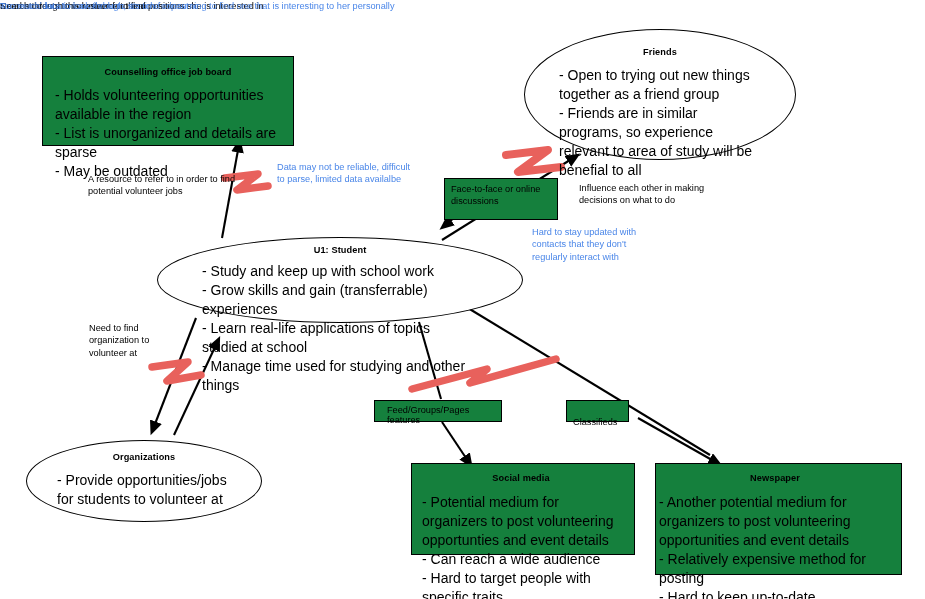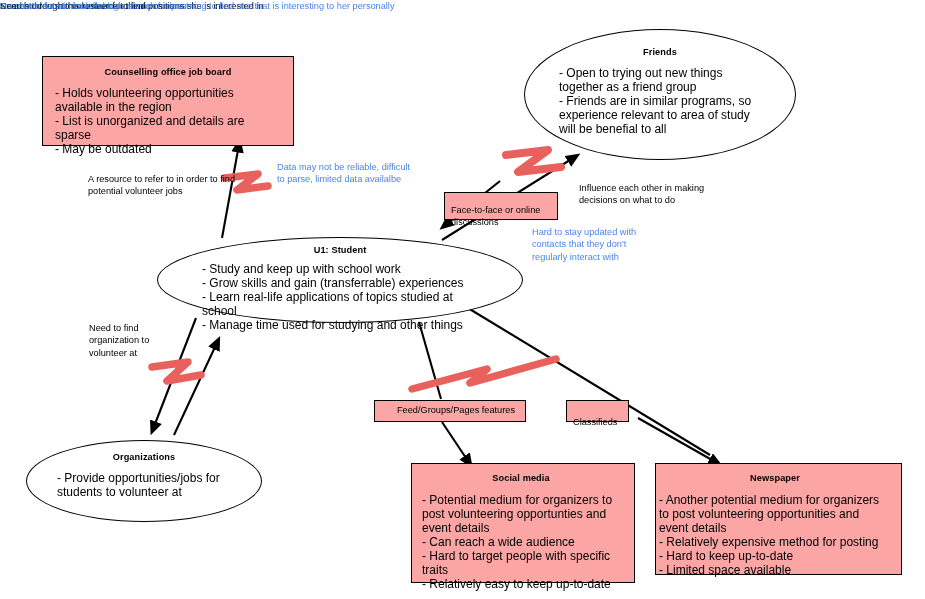--- a/index.html
+++ b/index.html
@@ -28,39 +28,39 @@
     height: 599px;
   }
   .node {
     position: absolute;
     box-sizing: border-box;
     color: #000000;
     z-index: 3;
   }
   .box {
     border: 1.3px solid #000000;
-    background: #fca5a5;
+    background: #15803d;
   }
   .ellipse {
     border: 1.4px solid #000000;
     border-radius: 50%;
     background: #ffffff;
     display: flex;
     flex-direction: column;
     align-items: center;
   }
   .node-title {
     font-weight: bold;
     font-size: 9.2px;
     text-align: center;
     letter-spacing: 0.1px;
   }
   .node-body {
-    font-size: 12px;
-    line-height: 14px;
+    font-size: 14px;
+    line-height: 19px;
     white-space: pre-line;
   }
   
   #node-counselling {
     left: 42px; top: 56px; width: 252px; height: 90px;
     padding: 10px 12px 0 12px;
   }
   #node-counselling .node-body { margin-top: 9px; }
 
   #node-friends {
@@ -75,40 +75,40 @@
   }
   #node-student .node-body { margin-top: 7px; }
 
   #node-organizations {
     left: 26px; top: 440px; width: 236px; height: 82px;
     padding: 11px 30px 0 30px;
   }
   #node-organizations .node-body { margin-top: 9px; }
 
   #node-socialmedia {
-    left: 411px; top: 463px; width: 224px; height: 120px;
+    left: 411px; top: 463px; width: 224px; height: 92px;
     padding: 9px 14px 0 10px;
   }
   #node-socialmedia .node-body { margin-top: 10px; }
 
   #node-newspaper {
     left: 655px; top: 463px; width: 247px; height: 112px;
     padding: 9px 10px 0 3px;
   }
   #node-newspaper .node-body { margin-top: 10px; }
 
   #node-facetoface {
-    left: 444px; top: 192px; width: 114px; height: 28px;
-    padding: 11px 6px 0 6px;
+    left: 444px; top: 178px; width: 114px; height: 42px;
+    padding: 4px 6px 0 6px;
   }
   #node-facetoface .plain-label { font-size: 9.2px; line-height: 12.4px; }
 
   #node-feedgroups {
-    left: 374px; top: 400px; width: 152px; height: 22px;
-    padding: 4px 6px 0 22px;
+    left: 374px; top: 400px; width: 128px; height: 22px;
+    padding: 4px 6px 0 12px;
   }
   #node-feedgroups .plain-label { font-size: 9.2px; }
 
   #node-classifieds {
     left: 566px; top: 400px; width: 63px; height: 22px;
     padding: 16px 6px 0 6px;
   }
   #node-classifieds .plain-label { font-size: 9.2px; }
 
   

